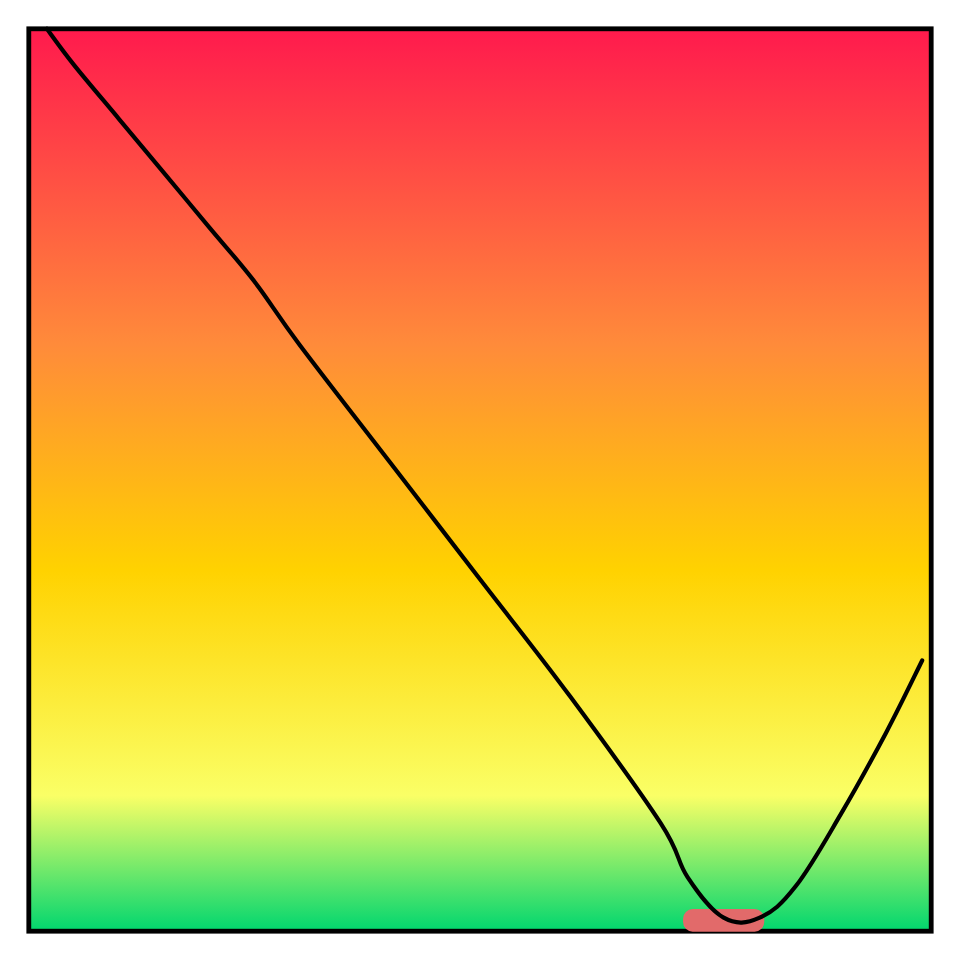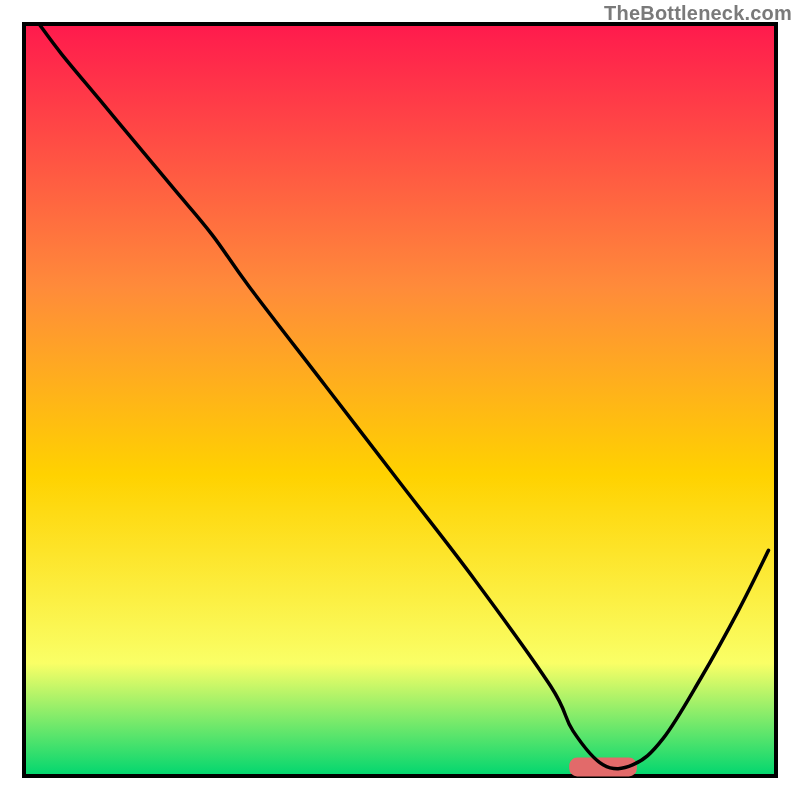--- a/index.html
+++ b/index.html
@@ -28,21 +28,20 @@
   svg {
     position: absolute;
     top: 0;
     left: 0;
   }
 </style>
 </head>
 <body>
 <div class="container">
 
-<div class="watermark">TheBottleneck.com</div>
 
 <svg id="chart-svg" width="800" height="800" viewBox="0 0 800 800">
   <defs>
     <linearGradient id="bg-grad" x1="0" y1="0" x2="0" y2="1">
       <stop id="g0" offset="0%" stop-color="#ff1a4d"></stop>
       <stop id="g1" offset="35%" stop-color="#ff8b3a"></stop>
       <stop id="g2" offset="60%" stop-color="#ffd200"></stop>
       <stop id="g3" offset="85%" stop-color="#faff66"></stop>
       <stop id="g4" offset="100%" stop-color="#00d66f"></stop>
     </linearGradient>

